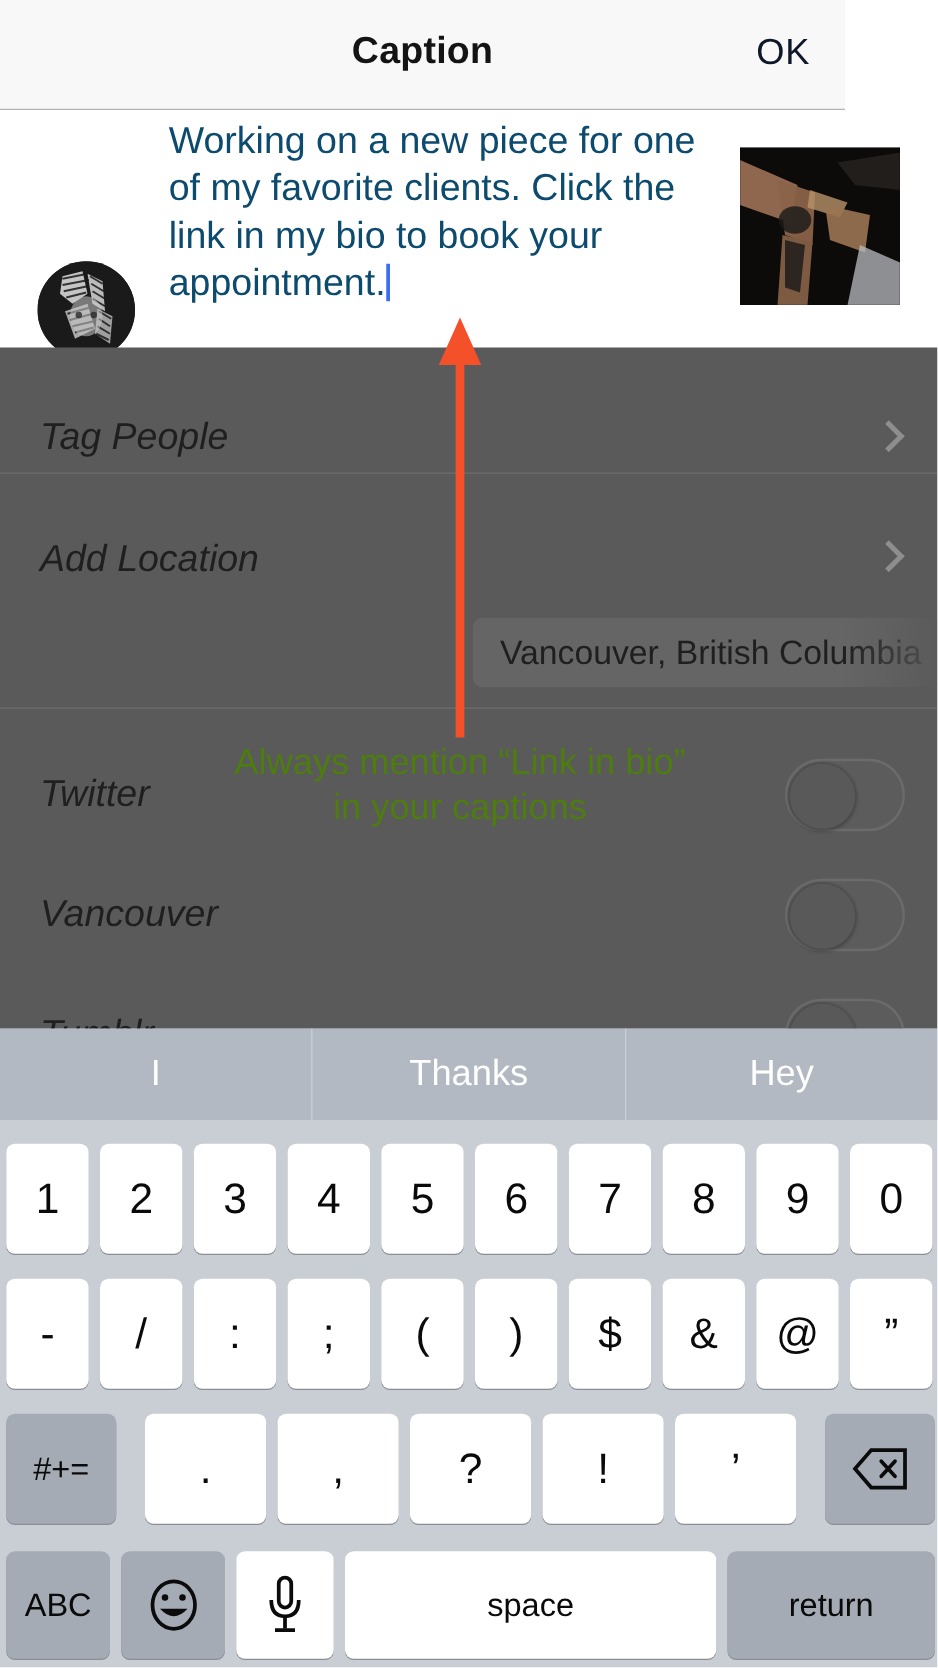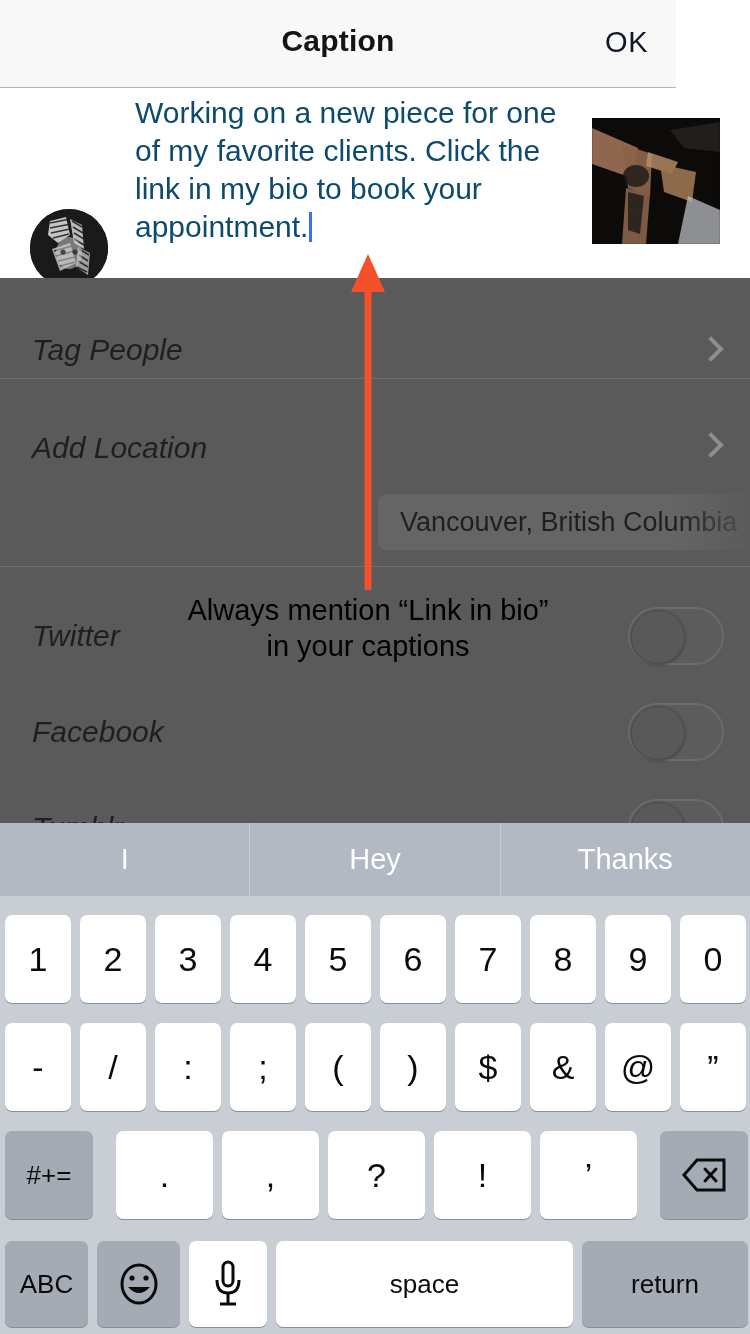--- a/index.html
+++ b/index.html
@@ -102,21 +102,21 @@
     background: #595959;
     box-shadow: 0 1px 3px rgba(0,0,0,0.35);
     border: 1px solid #4f4f4f;
   }
 
   
   .annot-arrow { position: absolute; left: 0; top: 250px; }
   .annot-text {
     position: absolute; left: 168px; top: 592px; width: 400px;
     text-align: center;
-    font-size: 29px; line-height: 36px; color: #000000;
+    font-size: 29px; line-height: 36px; color: #4d7c0f;
   }
 
   
   .keyboard {
     position: absolute; left: 0; top: 823px; width: 750px; height: 511px;
     background: #c9cdd4;
   }
   .suggest-bar {
     position: absolute; top: 0; left: 0; width: 750px; height: 73px;
     display: flex;
@@ -210,21 +210,21 @@
     <div class="divider" style="top:288px;"></div>
 
     <div class="opt-row" style="top:310px;height:96px;">
       <span class="opt-label">Twitter</span>
       <span class="toggle" style="top:19px;">
           <span class="knob"></span>
         </span>
     </div>
 
     <div class="opt-row" style="top:406px;height:96px;">
-      <span class="opt-label">Facebook</span>
+      <span class="opt-label">Vancouver</span>
       <span class="toggle" style="top:19px;">
           <span class="knob"></span>
         </span>
     </div>
 
     <div class="opt-row" style="top:502px;height:96px;">
       <span class="opt-label">Tumblr</span>
       <span class="toggle" style="top:19px;">
           <span class="knob"></span>
         </span>
@@ -236,22 +236,22 @@
     <polygon points="368,4 385,42 351,42" fill="#f4502a"></polygon>
   </svg>
   <div class="annot-text">
     <div>Always mention “Link in bio”</div>
     <div>in your captions</div>
   </div>
 
   <div class="keyboard">
     <div class="suggest-bar">
       <div class="suggest">I</div>
+      <div class="suggest">Thanks</div>
       <div class="suggest">Hey</div>
-      <div class="suggest">Thanks</div>
     </div>
 
     <div class="krow" style="top:92px;">
         <div class="key" style="width: 66px; height: 88px; margin-left: 5px;">1</div>
         <div class="key" style="width: 66px; height: 88px; margin-left: 9px;">2</div>
         <div class="key" style="width: 66px; height: 88px; margin-left: 9px;">3</div>
         <div class="key" style="width: 66px; height: 88px; margin-left: 9px;">4</div>
         <div class="key" style="width: 66px; height: 88px; margin-left: 9px;">5</div>
         <div class="key" style="width: 66px; height: 88px; margin-left: 9px;">6</div>
         <div class="key" style="width: 66px; height: 88px; margin-left: 9px;">7</div>

